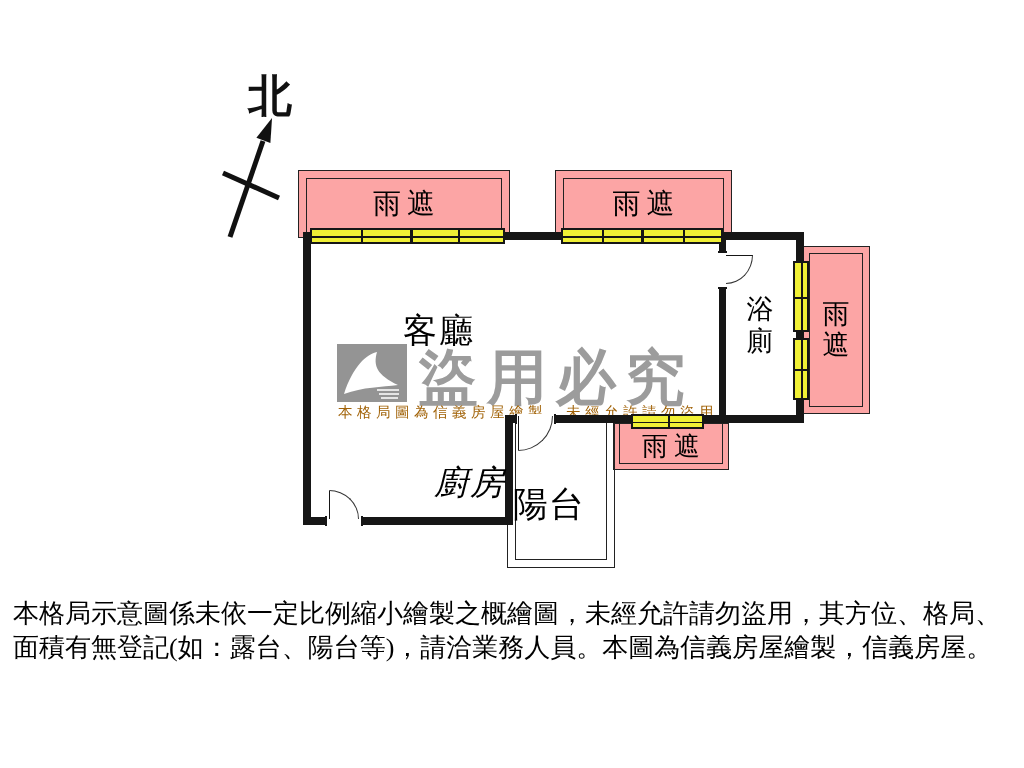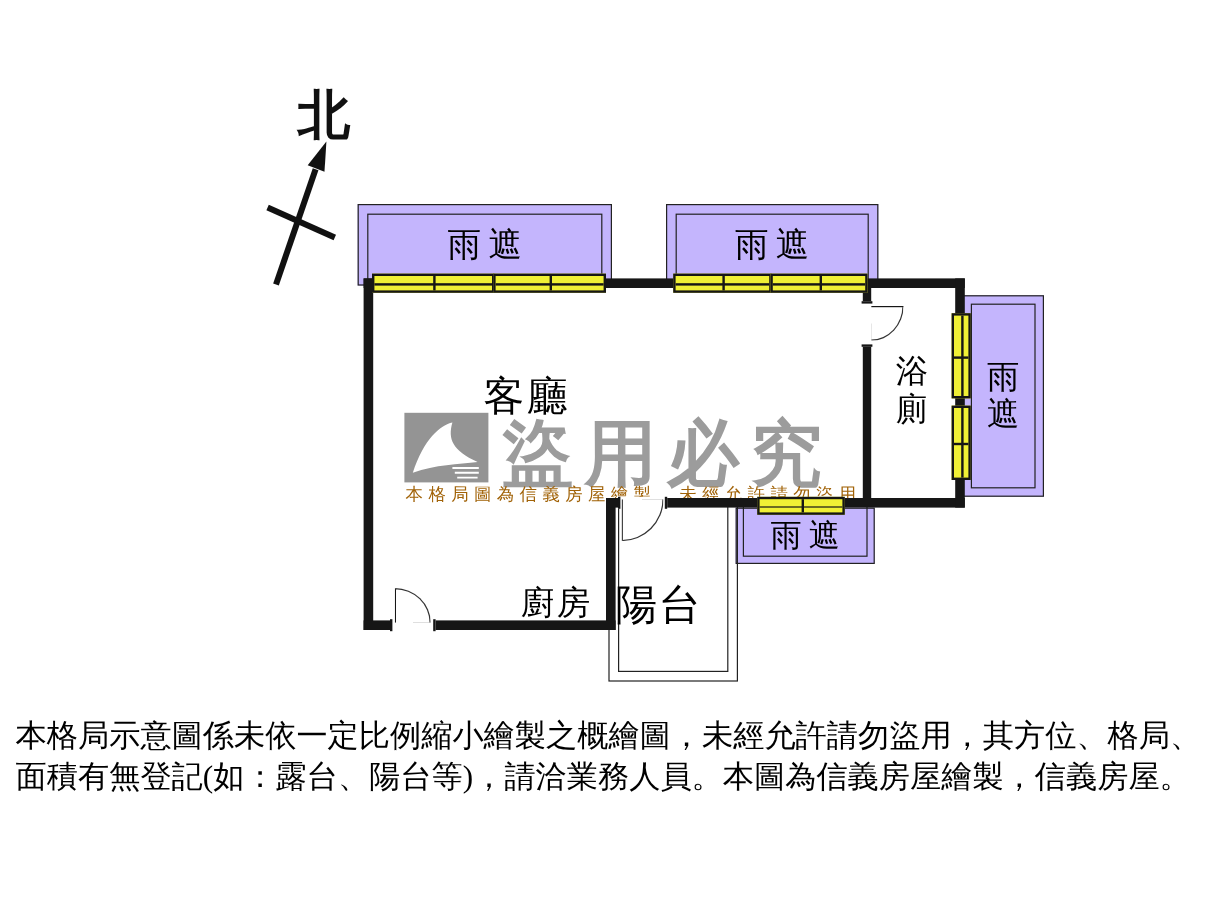--- a/index.html
+++ b/index.html
@@ -5,21 +5,21 @@
   html,body{margin:0;padding:0;background:#fff;}
   .canvas{position:relative;width:1024px;height:768px;background:#fff;overflow:hidden;
           font-family:"Liberation Serif","DejaVu Serif",serif;}
   .abs{position:absolute;}
 
   
   .north{left:190px;top:55px;width:130px;height:195px;}
   .north-label{position:absolute;left:58px;top:12px;font-size:44px;color:#111;font-weight:bold;}
 
   
-  .rsbox{border:1.6px solid #222;background:#c4b5fd;display:flex;align-items:center;justify-content:center;}
+  .rsbox{border:1.6px solid #222;background:#fca5a5;display:flex;align-items:center;justify-content:center;}
   .rsbox .inner{position:absolute;border:1.4px solid #222;}
   .rs-label{position:relative;z-index:2;font-size:28px;color:#000;letter-spacing:6px;text-indent:6px;}
   .rs-label.v{letter-spacing:0;text-indent:0;line-height:31px;text-align:center;font-size:27px;}
 
   #rs1{left:298px;top:170px;width:210px;height:66px;}
   #rs1 .inner{left:7px;right:7px;top:7px;bottom:-4px;}
   #rs2{left:555px;top:170px;width:175px;height:66px;}
   #rs2 .inner{left:7px;right:7px;top:7px;bottom:-4px;}
   #rs3{left:802px;top:246px;width:66px;height:166px;}
   #rs3 .inner{left:6px;right:6px;top:6px;bottom:6px;}
@@ -53,21 +53,21 @@
              border-bottom-right-radius:100%;border-left:1.6px solid #161616;}
   #door-entry{left:329px;top:490px;width:28px;height:28px;
              border-top:1.3px solid #333;border-right:1.3px solid #333;
              border-top-right-radius:100%;border-left:1.6px solid #161616;}
 
   
   .room-label{z-index:8;color:#000;}
   #lbl-living{left:403px;top:308px;font-size:34px;letter-spacing:2px;}
   #lbl-bedroom{left:624px;top:317px;font-size:33px;letter-spacing:2px;}
   #lbl-bath{left:742px;top:293px;font-size:27px;line-height:32px;width:36px;text-align:center;}
-  #lbl-kitchen{left:434px;top:484px;font-size:28px;letter-spacing:2px;}
+  #lbl-kitchen{left:434px;top:460px;font-size:34px;letter-spacing:2px;font-style:italic;}
   #lbl-balcony{left:513px;top:481px;font-size:35px;letter-spacing:1px;}
 
   
   .wm{z-index:3;}
   #wm-logo{left:337px;top:344px;width:70px;height:58px;background:#949494;}
   #wm-brand{left:418px;top:338px;font-size:60px;font-weight:bold;color:#9c9c9c;
             letter-spacing:9px;font-family:"Liberation Sans","DejaVu Sans",sans-serif;white-space:nowrap;}
   #wm-note{left:338px;top:403px;font-size:14.5px;color:#a16207;letter-spacing:4.5px;
            font-family:"Liberation Sans","DejaVu Sans",sans-serif;white-space:nowrap;}
 

